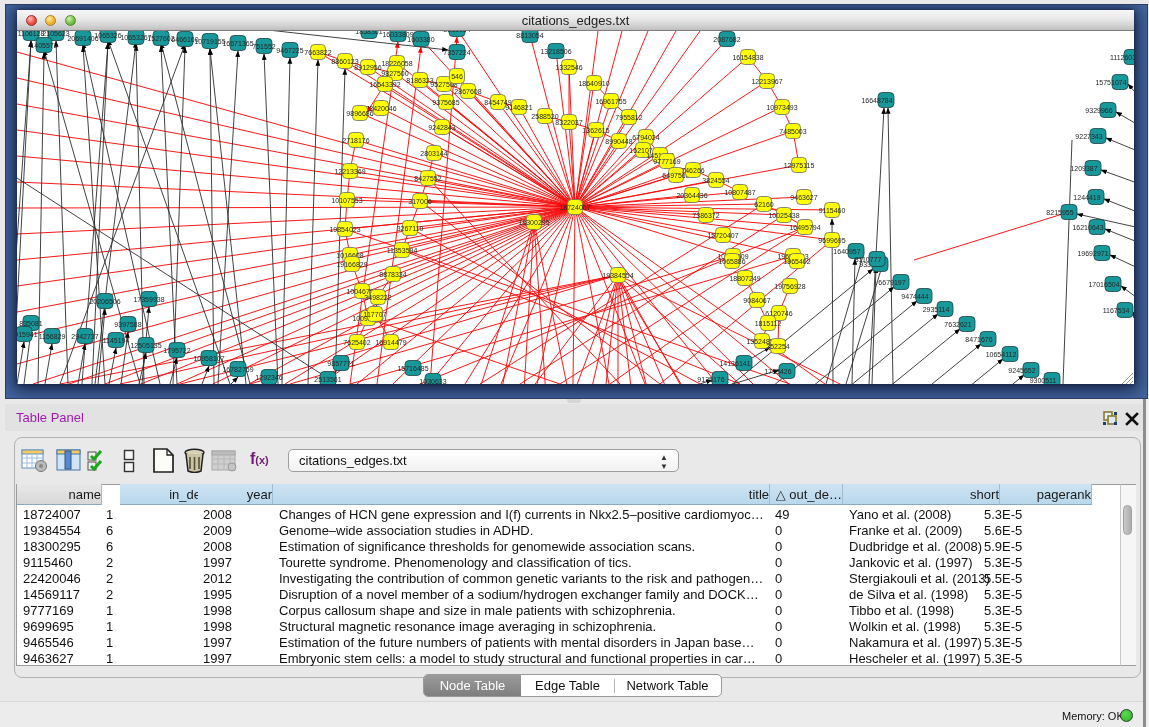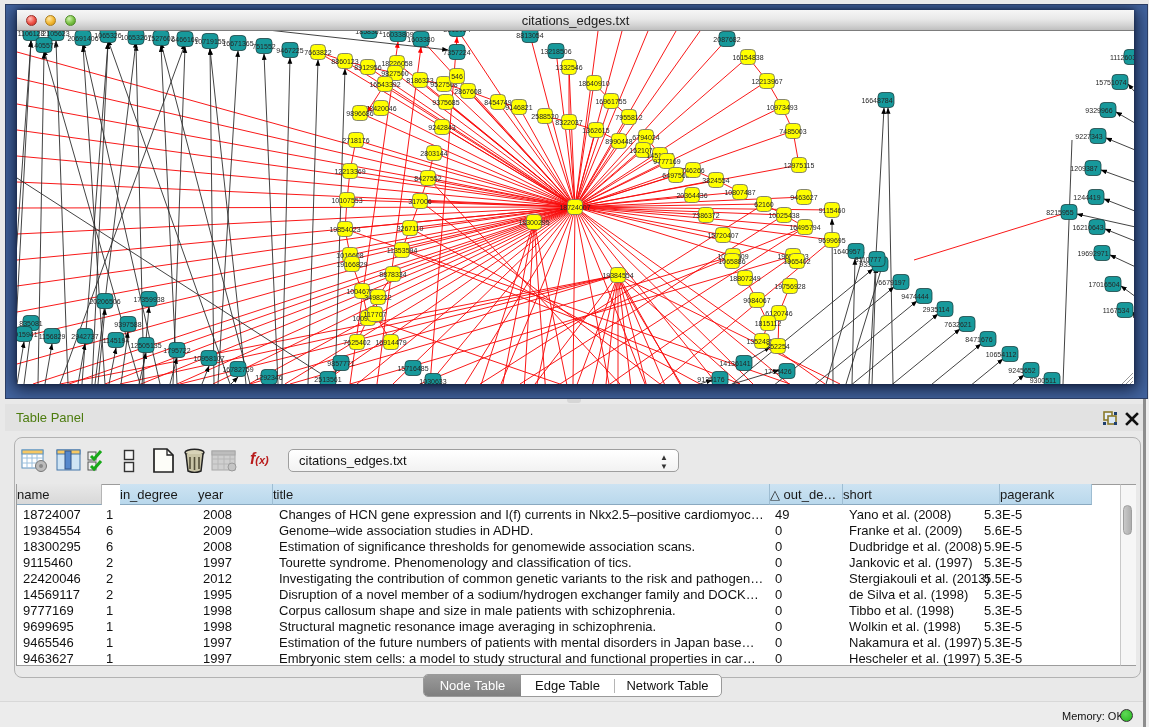--- a/index.html
+++ b/index.html
@@ -14,34 +14,34 @@
  font-weight:400;color:#222}
 .tl{position:absolute;top:5px;width:11px;height:11px;border-radius:50%}
 #tl1{left:9px;background:radial-gradient(circle at 35% 30%,#ffc1ba,#ee5146 55%,#b93028);border:1px solid #9d2e27}
 #tl2{left:28px;background:radial-gradient(circle at 35% 30%,#ffe9a8,#f2b62f 55%,#c98f1d);border:1px solid #ad7f1d}
 #tl3{left:48px;background:radial-gradient(circle at 35% 30%,#d2f3b2,#79c143 55%,#4e9427);border:1px solid #518c2a}
 #canvas{position:absolute;left:0;top:21px;width:1117px;height:353px;background:#fff;overflow:hidden}
 
 #panel{position:absolute;left:0;top:399px;width:1149px;height:328px;background:#e9e9e9;font-size:13px}
 #pbar{position:absolute;left:5px;top:5px;width:1138px;height:27px;
  background:#e2e2e2}
-#pbar .t{position:absolute;left:11px;top:6px;color:#4d7c0f}
+#pbar .t{position:absolute;left:11px;top:6px;color:#a21caf}
 #redge{position:absolute;left:1143px;top:0;width:3px;height:328px;background:#8d8d8d}
 #redge2{position:absolute;left:1146px;top:0;width:3px;height:328px;background:#efefef}
 #container{position:absolute;left:14px;top:38px;width:1127px;height:241px;
  border:1px solid #b2b2b2;border-radius:8px;background:#e9e9e9}
 #grid{position:absolute;left:16px;top:85px;width:1104px;height:182px;background:#fff;
  border-top:1px solid #9c9c9c;border-left:1px solid #9c9c9c;border-bottom:1px solid #9c9c9c}
 #scroll{position:absolute;left:1120px;top:85px;width:16px;height:182px;background:#f6f6f6;
  border-left:1px solid #c9c9c9;border-top:1px solid #9c9c9c;border-bottom:1px solid #9c9c9c}
 #thumb{position:absolute;left:1123px;top:106px;width:9px;height:30px;border-radius:5px;
  background:linear-gradient(90deg,#c9c9c9,#aeaeae);border:1px solid #9e9e9e}
 .hc{position:absolute;top:85px;height:21px;background:linear-gradient(180deg,#cde3f2,#b9d8ec);
  border-right:1px solid #9ebdd2;border-bottom:1px solid #8aa9c0;color:#1a1a1a;
- text-align:left;line-height:21px}
+ text-align:right;line-height:21px}
 #h0{left:17px;width:85px;background:linear-gradient(180deg,#e8e8e8,#d8d8d8);border-right:1px solid #b5b5b5}
 #h1{left:120px;width:108px}#h2{left:198px;width:75px}#h3{left:273px;width:497px}
 #h4{left:770px;width:73px}#h5{left:843px;width:157px}#h6{left:1000px;width:92px}
 .tr{position:absolute;left:18px;width:1101px;height:16px;color:#111;white-space:nowrap;overflow:hidden}
 .tr span{position:absolute;top:1px}
 .c0{left:5px}.c1{left:88px}.c2{left:185px}.c3{left:261px}.c4{left:757px}.c5{left:831px}.c6{left:966px}
 #tabs{position:absolute;left:423px;top:275px;width:299px;height:23px;background:#fff;
  border:1px solid #9a9a9a;border-radius:5px;line-height:21px;text-align:center;color:#111}
 #tab1{position:absolute;left:0;top:0;width:97px;height:21px;border-radius:4px 0 0 4px;
  background:linear-gradient(180deg,#9a9a9a,#7f7f7f);color:#fff}
@@ -49,21 +49,21 @@
 #tabdiv{position:absolute;left:190px;top:4px;width:1px;height:14px;background:#b5b5b5}
 #tab3{position:absolute;left:190px;top:0;width:107px;height:36px}
 #status{position:absolute;left:0;top:302px;width:1143px;height:26px;background:#ececec;border-top:1px solid #d8d8d8}
 #mem{position:absolute;left:1062px;top:8px;font-size:11px;color:#111}
 #dot{position:absolute;left:1120px;top:7px;width:13px;height:13px;border-radius:50%;
  background:radial-gradient(circle at 40% 35%,#5fd957,#35c02e 70%,#2aa426);border:1.5px solid #333}
 .ic{position:absolute;top:50px}
 #dd{position:absolute;left:288px;top:50px;width:391px;height:23px;background:linear-gradient(180deg,#ffffff,#f2f2f2);
  border:1px solid #9e9e9e;border-radius:5px;color:#111;line-height:21px;padding-left:10px}
 #dda{position:absolute;right:10px;top:1px;height:21px;font-size:8px;color:#333;line-height:9px;padding-top:2px}
-#fx{position:absolute;left:250px;top:51px;font-size:16px;font-style:italic;font-weight:700;color:#b91c1c}
+#fx{position:absolute;left:250px;top:51px;font-size:16px;font-weight:700;color:#701a75}
 </style></head>
 <body>
 <div id="frame">
     <div id="win">
   <div id="titlebar">
         <div id="title">citations_edges.txt</div>
     <div class="tl" id="tl1"></div>
         <div class="tl" id="tl2"></div>
         <div class="tl" id="tl3"></div>
   </div>

